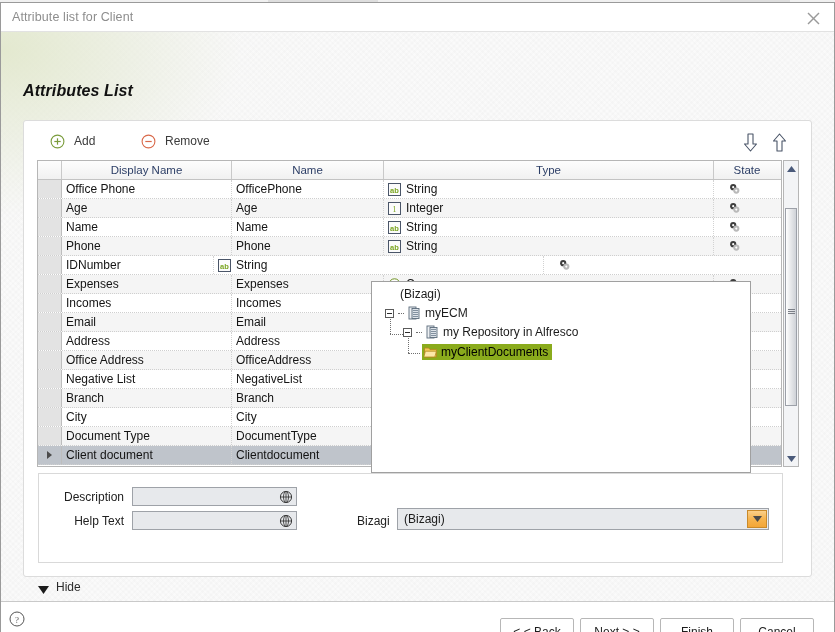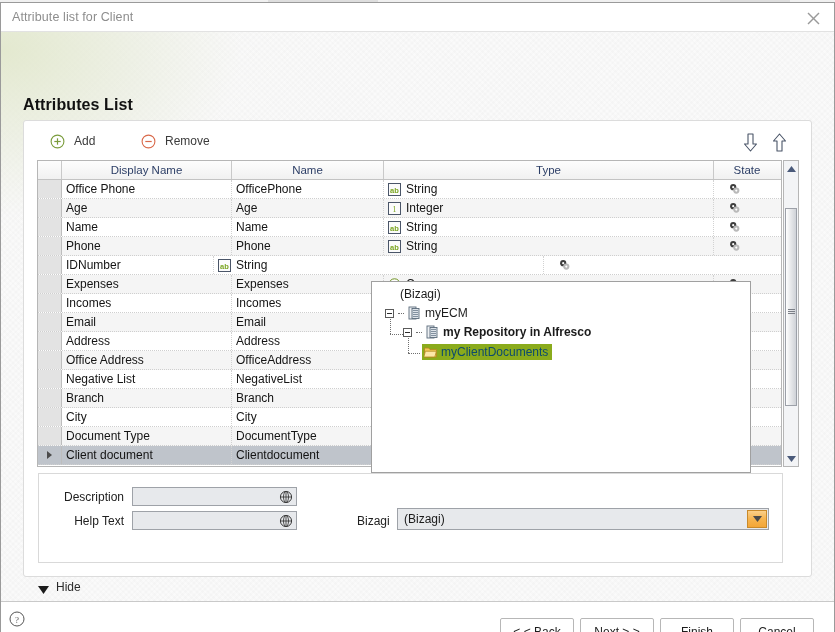--- a/index.html
+++ b/index.html
@@ -54,23 +54,24 @@
   #page {
     position: relative;
     height: 569px;
     background:
       radial-gradient(ellipse 330px 230px at 2px 18px, rgba(226,232,205,0.95) 0%, rgba(232,236,219,0.6) 42%, rgba(245,245,242,0.15) 72%, rgba(250,250,250,0) 100%),
       repeating-linear-gradient(45deg, rgba(0,0,0,0.012) 0 2px, rgba(255,255,255,0) 2px 4px),
       repeating-linear-gradient(-45deg, rgba(0,0,0,0.012) 0 2px, rgba(255,255,255,0) 2px 4px),
       #fafafa;
   }
   #page-title {
-    position: absolute; left: 22px; top: 64px;
+    position: absolute; left: 22px; top: 50px;
     font-size: 16px; font-weight: bold; color: #111111;
     letter-spacing: .1px;
+    font-style: italic;
   }
 
   
   #card {
     position: absolute; left: 22px; top: 88px;
     width: 789px; height: 457px;
     background: #ffffff;
     border: 1px solid #dcdcdc;
     border-radius: 3px;
   }
@@ -247,34 +248,34 @@
     overflow: hidden;
     z-index: 40;
   }
   .tnode {
     position: absolute; display: flex; align-items: center; gap: 4px;
     white-space: nowrap; font-size: 12px; color: #1b1b1b;
     cursor: pointer;
   }
   #tn-root  { left: 28px;  top: 5px; }
   #tn-ecm   { left: 13px;  top: 24px; }
-  #tn-repo  { left: 31px;  top: 43px; font-weight: bold; }
+  #tn-repo  { left: 31px;  top: 43px; }
   #tn-docs  { left: 50px;  top: 62px; }
   .expander {
     width: 9px; height: 9px; border: 1px solid #5a5a5a; background: #ffffff;
     position: relative; flex: 0 0 9px; cursor: pointer;
   }
   .expander::before {
     content: ""; position: absolute; left: 1px; top: 3px; width: 5px; height: 1px;
     background: #2c2c2c;
   }
   .dots { width: 6px; height: 1px; border-top: 1px dotted #6d6d6d; flex: 0 0 6px; }
   .tree-ico { width: 13px; height: 14px; flex: 0 0 13px; display: block; }
   .node-hl {
-    background: #8aab1c; color: #0c4a6e; padding: 1px 4px 1px 2px;
+    background: #8aab1c; color: #000000; padding: 1px 4px 1px 2px;
     display: flex; align-items: center; gap: 4px;
   }
   
   .tline { position: absolute; border-left: 1px dotted #707070; }
   #tl-1 { left: 18px; top: 33px; height: 19px; }
   #tl-2 { left: 36px; top: 52px; height: 19px; }
   .tline-h { position: absolute; border-top: 1px dotted #707070; }
   #tlh-1 { left: 18px; top: 52px; width: 13px; }
   #tlh-2 { left: 36px; top: 71px; width: 12px; }
 </style>

